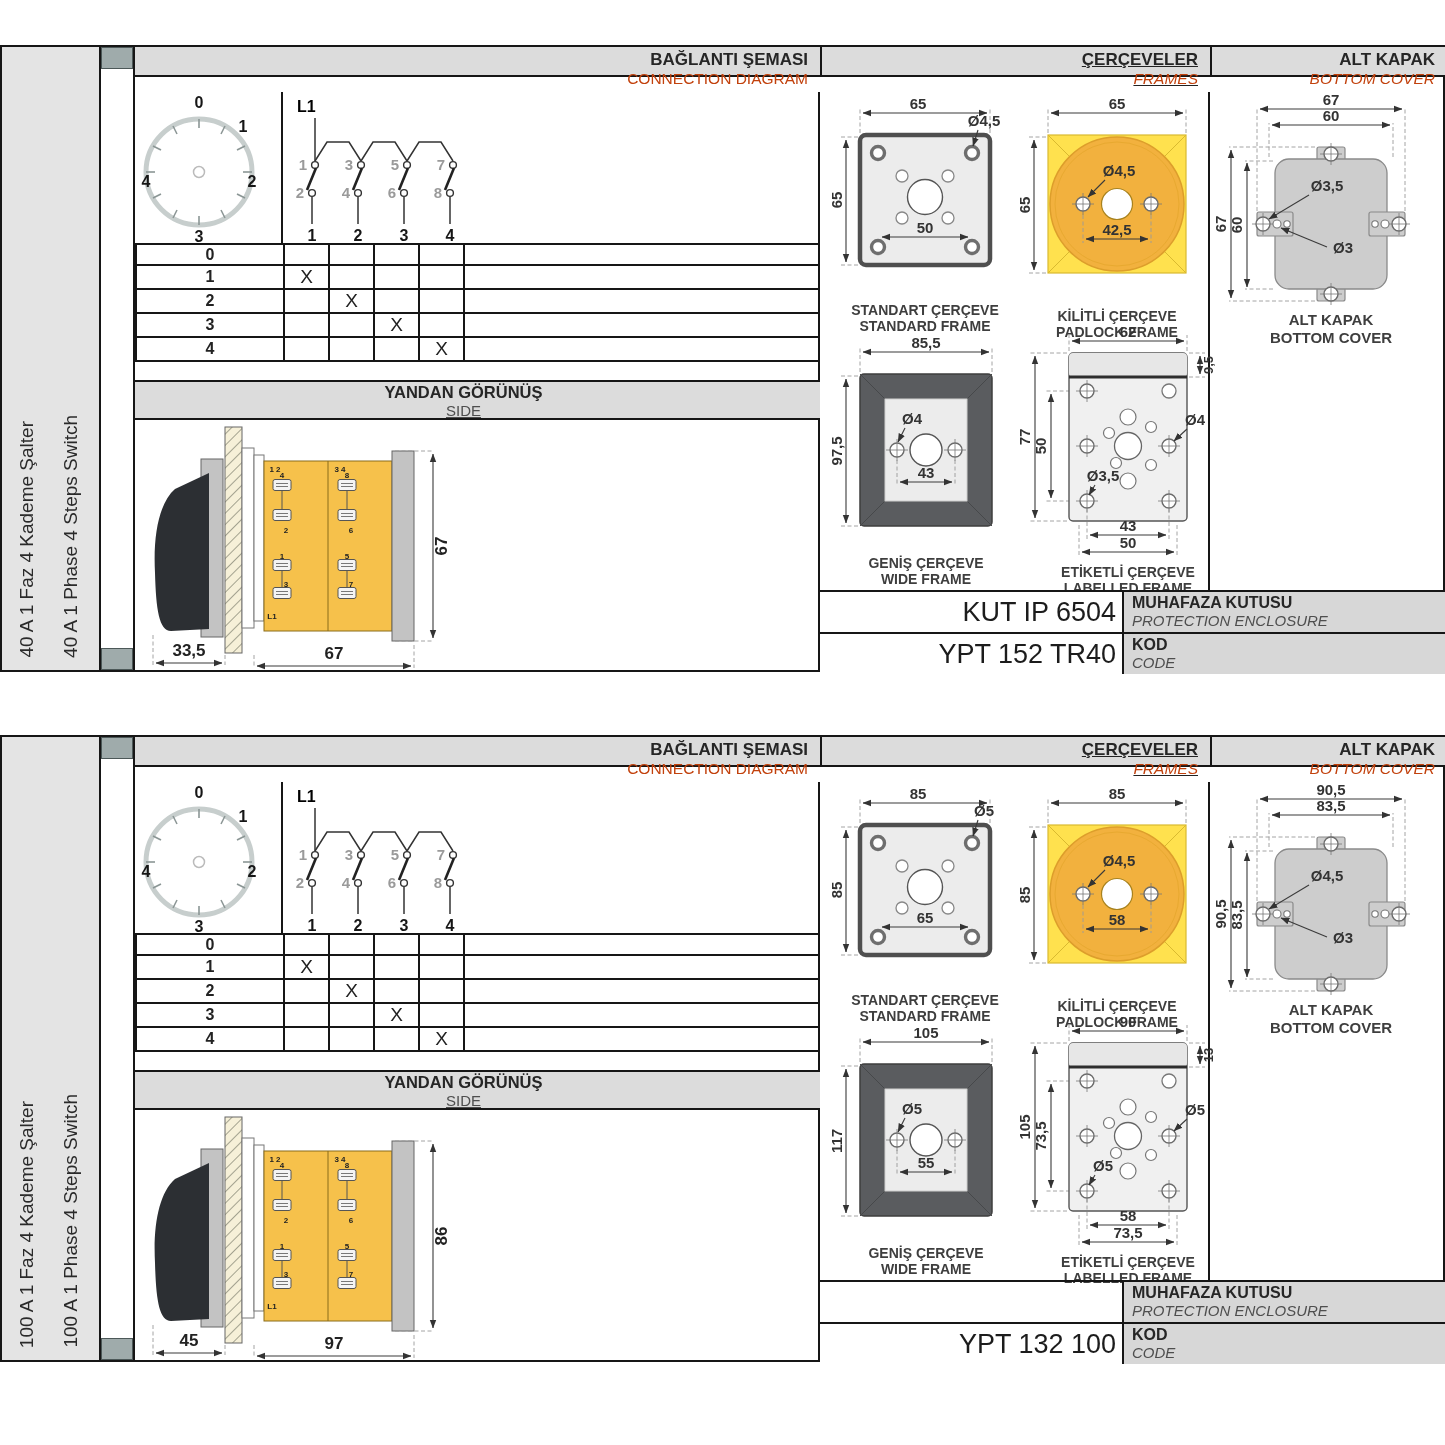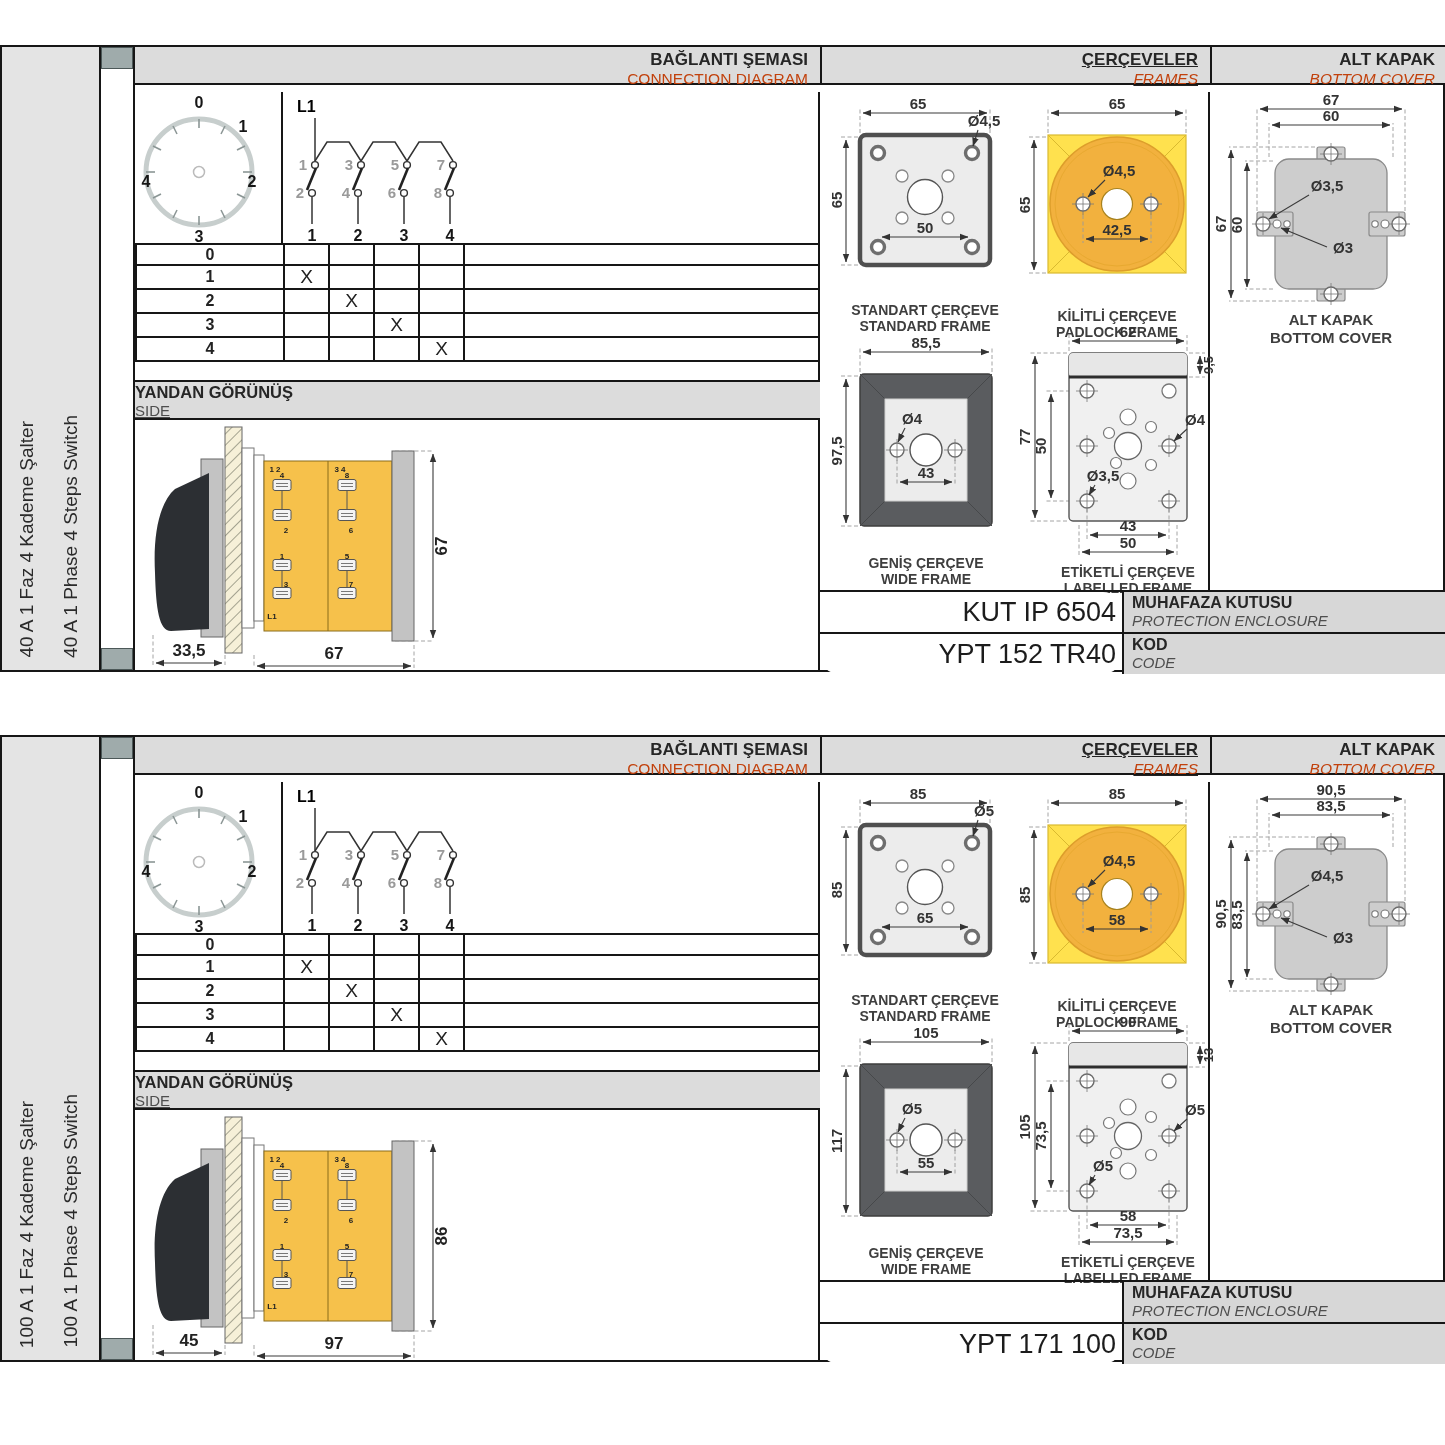--- a/index.html
+++ b/index.html
@@ -13,45 +13,45 @@
       white-space:nowrap;font-size:19px;color:#2a2a2a;}
   .vt.tr{left:14px;} .vt.en{left:58px;}
   
   .gutter{position:absolute;left:101px;top:0;width:32px;height:627px;background:#fff;
           border-top:2px solid #161616;border-bottom:2px solid #161616;box-sizing:border-box;}
   .sq{position:absolute;left:0;width:100%;height:22px;background:#9fabab;border:1px solid #4c5858;box-sizing:border-box;}
   .sq.top{top:0;} .sq.bot{bottom:0;}
   
   .main{position:absolute;left:133px;top:0;width:1312px;height:627px;background:#fff;
         border:2px solid #161616;box-sizing:border-box;}
-  .hdr{position:absolute;top:0;height:38px;background:#dcdcdc;border-bottom:2px solid #161616;
+  .hdr{position:absolute;top:0;height:30px;background:#dcdcdc;border-bottom:2px solid #161616;
        box-sizing:border-box;text-align:right;padding:3px 12px 0 0;}
   .hdr .t1{font-size:17px;font-weight:bold;color:#262626;line-height:20px;}
   .hdr .t2{font-size:15.5px;color:#c2410c;line-height:18px;margin-left:36px;}
   .hdr .t2.it{font-style:italic;}
   .hdr.conn{left:0;width:685px;}
   .hdr.frames{left:685px;width:390px;border-left:2px solid #161616;text-decoration:underline;}
   .hdr.cover{left:1075px;width:237px;border-left:2px solid #161616;}
   .vline1{position:absolute;left:683px;top:45px;width:2px;height:580px;background:#161616;}
   .vline2{position:absolute;left:1073px;top:45px;width:2px;height:498px;background:#161616;}
   .dialcell{position:absolute;left:0;top:45px;width:148px;height:151px;border-right:2px solid #161616;box-sizing:border-box;}
   .contactcell{position:absolute;left:148px;top:45px;width:535px;height:151px;}
   table.steps{position:absolute;left:0;top:196px;width:685px;border-collapse:collapse;table-layout:fixed;}
   table.steps td{border:2px solid #161616;height:21px;padding:0;text-align:center;box-sizing:border-box;}
   table.steps td.lbl{font-size:16px;font-weight:bold;}
   table.steps td.m{font-size:19px;font-weight:400;color:#222;}
   .sideband{position:absolute;left:0;top:333px;width:685px;height:40px;background:#dcdcdc;
             border-top:2px solid #161616;border-bottom:2px solid #161616;box-sizing:border-box;
-            text-align:left;padding:1px 28px 0 0;}
+            text-align:center;padding:1px 28px 0 0;}
   .sideband .t1{font-size:16.5px;font-weight:bold;color:#262626;line-height:19px;}
   .sideband .t2{font-size:15px;color:#4e4e4e;line-height:17px;text-decoration:underline;}
   .coderow{position:absolute;left:685px;width:627px;height:42px;border-top:2px solid #161616;box-sizing:border-box;}
   .coderow.r1{top:543px;} .coderow.r2{top:585px;}
   .coderow .val{position:absolute;left:0;top:0;width:302px;height:100%;background:#fff;
-                font-size:27px;color:#1c1c1c;text-align:right;line-height:40px;padding-right:6px;box-sizing:border-box;border-radius:19px;}
+                font-size:27px;color:#1c1c1c;text-align:right;line-height:40px;padding-right:6px;box-sizing:border-box;}
   .coderow .lab{position:absolute;left:302px;top:0;right:0;height:100%;background:#d7d7d7;
                 border-left:2px solid #161616;padding:1px 0 0 8px;box-sizing:border-box;}
   .coderow .lab .t1{font-size:16px;font-weight:bold;color:#262626;line-height:19px;}
   .coderow .lab .t2{font-size:15px;font-style:italic;color:#4e4e4e;line-height:17px;}
   svg{position:absolute;overflow:visible;}
   svg text{font-family:"Liberation Sans","DejaVu Sans",sans-serif;}
   .dim{font-size:15px;font-weight:600;fill:#333;}
   .dimbig{font-size:17px;font-weight:700;fill:#222;}
   .cap{font-size:14px;font-weight:700;fill:#3e3e3e;text-anchor:middle;}
   .tc{text-anchor:middle;}
@@ -785,21 +785,21 @@
         <text class="cap" x="114" y="246" style="font-size:15px">BOTTOM COVER</text>
       </svg>
 
       <div class="coderow r1">
         <div class="lab">
           <div class="t1">MUHAFAZA KUTUSU</div>
           <div class="t2">PROTECTION ENCLOSURE</div>
         </div>
       </div>
       <div class="coderow r2">
-        <div class="val">YPT 171 100</div>
+        <div class="val">YPT 132 100</div>
         <div class="lab">
           <div class="t1">KOD</div>
           <div class="t2">CODE</div>
         </div>
       </div>
     </div>
   </section>
   </div>
 
 </body></html>

